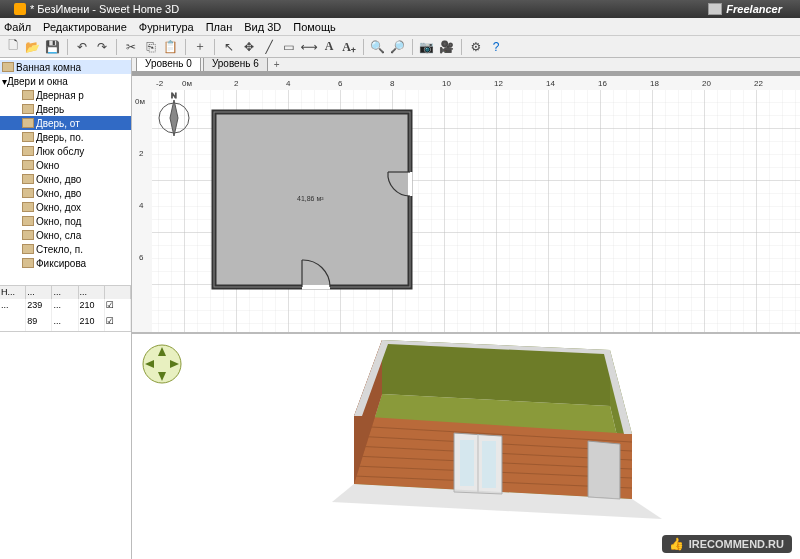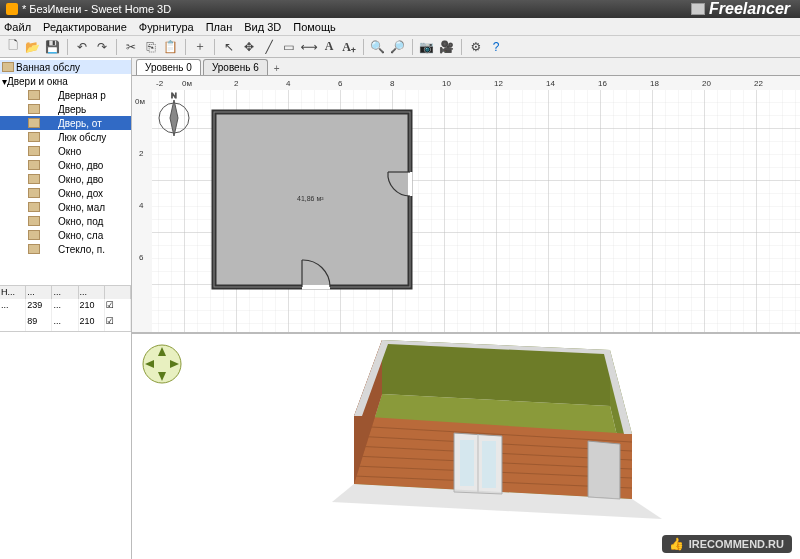--- a/index.html
+++ b/index.html
@@ -1,41 +1,41 @@
 <!DOCTYPE html>
 <html><head>
 <meta charset="utf-8">
 <style>
   * { box-sizing: border-box; margin: 0; padding: 0; }
   body { font-family: Arial, sans-serif; font-size: 11px; background: #e8e8e8; width: 800px; height: 559px; overflow: hidden; position: relative; }
-  .titlebar { height: 18px; background: linear-gradient(#555,#333); color: #fff; display: flex; align-items: center; padding: 0 6px; font-size: 11px; }
+  .titlebar { height: 18px; background: linear-gradient(#555,#333); color: #fff; display: flex; align-items: center; padding: 0 14px; font-size: 11px; }
   .titlebar .icon { width: 12px; height: 12px; background: #ffa500; border-radius: 2px; margin-right: 4px; }
   .titlebar .spacer { flex: 1; }
-  .titlebar .freelancer { font-weight: bold; font-style: italic; font-size: 16px; padding: 0 4px; }
+  .titlebar .freelancer { font-weight: bold; font-style: italic; font-size: 11px; padding: 0 4px; }
   .titlebar .wbtn { width: 14px; height: 12px; background: #ccc; margin-left: 2px; display: inline-block; border: 1px solid #999; }
   .menubar { height: 18px; background: #f0f0f0; display: flex; align-items: center; padding: 8px 4px; font-size: 11px; border-bottom: 1px solid #ccc; }
   .menubar span { margin-right: 12px; cursor: default; }
   .toolbar { height: 22px; background: #f0f0f0; display: flex; align-items: center; padding: 0 4px; border-bottom: 1px solid #bbb; gap: 2px; }
   .tbtn { width: 18px; height: 18px; display: flex; align-items: center; justify-content: center; border: 1px solid transparent; font-size: 12px; color: #444; }
   .sep { width: 1px; height: 16px; background: #bbb; margin: 0 3px; }
   .workspace { display: flex; height: calc(100% - 58px); }
   .leftcol { width: 132px; display: flex; flex-direction: column; border-right: 1px solid #bbb; background: #fff; }
   .tree { flex: 1; overflow: hidden; background: #fff; position: relative; font-size: 10px; }
   .tree-row { display: flex; align-items: center; height: 14px; padding-left: 2px; white-space: nowrap; overflow: hidden; }
-  .tree-row.indent2 { padding-left: 28px; gap: 16px; }
+  .tree-row.indent2 { padding-left: 22px; }
   .tree-row.selected { background: #316ac5; color: #fff; }
   .tree-icon { width: 12px; height: 10px; margin-right: 2px; background: #d8c090; border: 1px solid #b0905f; flex-shrink: 0; }
   .furn-row { background: #d8e8ff; margin-top: 2px; }
   .furhdr { height: 14px; background: #f0f0f0; border-top: 1px solid #ccc; display: flex; font-size: 9px; }
   .furhdr span { flex: 1; border-right: 1px solid #ccc; padding: 1px; overflow: hidden; }
   .furdata { height: 16px; display: flex; font-size: 9px; }
   .furdata span { flex: 1; border-right: 1px solid #eee; padding: 1px; overflow: hidden; }
   .rightcol { flex: 1; display: flex; flex-direction: column; }
   .planpane { flex: 1; background: #fff; border-bottom: 2px solid #bbb; position: relative; overflow: hidden; }
-  .tabs { height: 18px; display: flex; align-items: flex-end; background: #f0f0f0; border-bottom: 1px solid #a3a3a3; padding-left: 4px; font-size: 10px; }
+  .tabs { height: 18px; display: flex; align-items: flex-end; background: #f0f0f0; border-bottom: 5px solid #a3a3a3; padding-left: 4px; font-size: 10px; }
   .tab { padding: 2px 8px; border: 1px solid #999; border-bottom: none; background: #e8e8e8; margin-right: 2px; border-radius: 3px 3px 0 0; }
   .tab.active { background: #fff; }
   .tabs .addtab { width: 14px; height: 14px; display: flex; align-items: center; justify-content: center; color: #666; }
   .plancanvas { position: absolute; left: 0; top: 18px; right: 0; bottom: 0; }
   .threepane { height: 225px; background: #fff; position: relative; overflow: hidden; }
   .navcross { position: absolute; left: 10px; top: 10px; width: 40px; height: 40px; }
   svg { display: block; }
   .watermark { position: absolute; right: 8px; bottom: 6px; background: #444; color: #ddd; font-size: 11px; font-weight: bold; padding: 2px 8px; border-radius: 4px; display: flex; align-items: center; gap: 4px; }
   .watermark .thumb { color: #8f8; font-size: 12px; }
 </style>
@@ -89,70 +89,74 @@
   <div class="sep"></div>
   <div class="tbtn">⚙</div>
   <div class="tbtn" style="color:#06c">?</div>
 </div>
 
 <div class="workspace">
   <div class="leftcol">
     <div class="tree">
       <div class="tree-row furn-row">
           <span class="tree-icon"></span>
-          <span>Ванная обслу</span>
+          <span>Ванная комна</span>
         </div>
       <div class="tree-row">▾ <span>Двери и окна</span></div>
       <div class="tree-row indent2">
           <span class="tree-icon"></span>
           <span>Дверная р</span>
         </div>
       <div class="tree-row indent2">
           <span class="tree-icon"></span>
           <span>Дверь</span>
         </div>
       <div class="tree-row indent2 selected">
           <span class="tree-icon"></span>
           <span>Дверь, от</span>
         </div>
       <div class="tree-row indent2">
           <span class="tree-icon"></span>
+          <span>Дверь, по.</span>
+        </div>
+      <div class="tree-row indent2">
+          <span class="tree-icon"></span>
           <span>Люк обслу</span>
         </div>
       <div class="tree-row indent2">
           <span class="tree-icon"></span>
           <span>Окно</span>
         </div>
       <div class="tree-row indent2">
           <span class="tree-icon"></span>
           <span>Окно, дво</span>
         </div>
       <div class="tree-row indent2">
           <span class="tree-icon"></span>
           <span>Окно, дво</span>
         </div>
       <div class="tree-row indent2">
           <span class="tree-icon"></span>
           <span>Окно, дох</span>
         </div>
       <div class="tree-row indent2">
           <span class="tree-icon"></span>
-          <span>Окно, мал</span>
-        </div>
-      <div class="tree-row indent2">
-          <span class="tree-icon"></span>
           <span>Окно, под</span>
         </div>
       <div class="tree-row indent2">
           <span class="tree-icon"></span>
           <span>Окно, сла</span>
         </div>
       <div class="tree-row indent2">
           <span class="tree-icon"></span>
           <span>Стекло, п.</span>
+        </div>
+      <div class="tree-row indent2">
+          <span class="tree-icon"></span>
+          <span>Фиксирова</span>
         </div>
 
     </div>
     <div class="furhdr">
       <span>Н...</span>
         <span>...</span>
         <span>...</span>
         <span>...</span>
         <span></span>
     </div>

